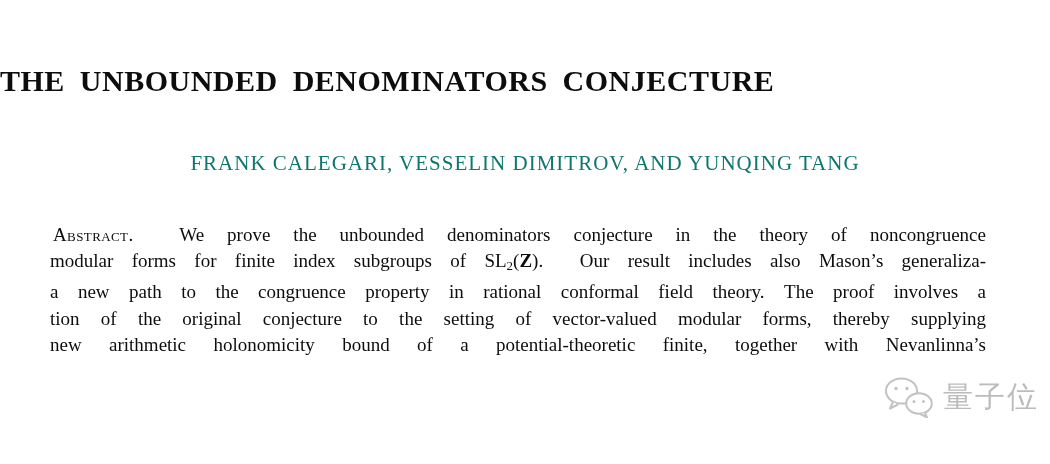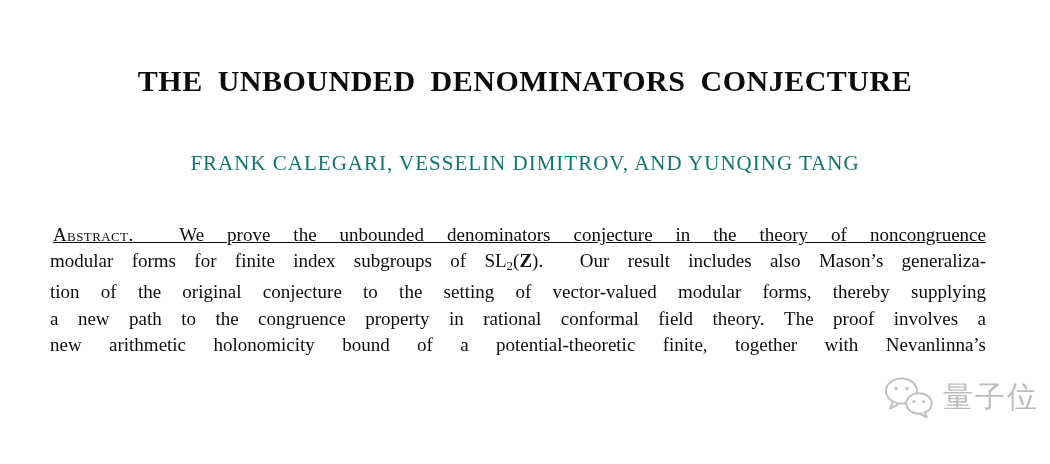--- a/index.html
+++ b/index.html
@@ -15,21 +15,21 @@
     overflow: hidden;
     font-family: "Liberation Serif", "DejaVu Serif", serif;
     color: #0d0d0d;
   }
   .title {
     position: absolute;
     top: 64px;
     left: 0;
     width: 100%;
     margin: 0;
-    text-align: center;
+    text-align: left;
     font-size: 30px;
     font-weight: 700;
     letter-spacing: 0.5px;
     word-spacing: 7px;
     line-height: 34px;
     color: #0d0d0d;
   }
   .authors {
     position: absolute;
     top: 150px;
@@ -52,21 +52,20 @@
   }
   .abs-line {
     white-space: normal;
   }
   .abs-line.just {
     text-align: justify;
     text-align-last: justify;
   }
   .abs-line:first-child {
     text-indent: 3px;
-    text-decoration: underline;
   }
   .s-sc { font-variant: small-caps; letter-spacing: 0.4px; }
   .s-b  { font-weight: 700; }
   .s-i  { font-style: italic; }
   .s-sub  { font-size: 0.68em; vertical-align: -0.22em; }
   .s-subi { font-size: 0.68em; vertical-align: -0.22em; font-style: italic; }
   .watermark {
     position: absolute;
     left: 882px;
     top: 376px;
@@ -89,22 +88,22 @@
 
 <div class="page">
 
   <h1 class="title">THE UNBOUNDED DENOMINATORS CONJECTURE</h1>
 
   <div class="authors">FRANK CALEGARI, VESSELIN DIMITROV, AND YUNQING TANG</div>
 
   <div class="abstract">
       <div class="abs-line just"><span class="s-sc">Abstract.</span><span>&nbsp; We prove the unbounded denominators conjecture in the theory of noncongruence</span></div>
       <div class="abs-line just"><span>modular forms for finite index subgroups of SL</span><span class="s-sub">2</span><span>(</span><span class="s-b">Z</span><span>).&nbsp; Our result includes also Mason’s generaliza-</span></div>
+      <div class="abs-line just"><span>a new path to the congruence property in rational conformal field theory.&nbsp;The proof involves a</span></div>
       <div class="abs-line just"><span>tion of the original conjecture to the setting of vector-valued modular forms, thereby supplying</span></div>
-      <div class="abs-line just"><span>a new path to the congruence property in rational conformal field theory.&nbsp;The proof involves a</span></div>
       <div class="abs-line just"><span>new arithmetic holonomicity bound of a potential-theoretic finite, together with Nevanlinna’s</span></div>
     </div>
 
   <div class="watermark">
     <svg class="wm-icon" width="54" height="42" viewBox="0 0 54 42" xmlns="http://www.w3.org/2000/svg">
       <g stroke="#c2c2c2" stroke-width="2" fill="#ffffff">
         <ellipse cx="19.5" cy="15" rx="15.5" ry="12.6"></ellipse>
         <path d="M11 26 L8 32.5 L16 28.5" stroke-linejoin="round"></path>
       </g>
       <circle cx="14" cy="12.5" r="1.7" fill="#c2c2c2"></circle>

